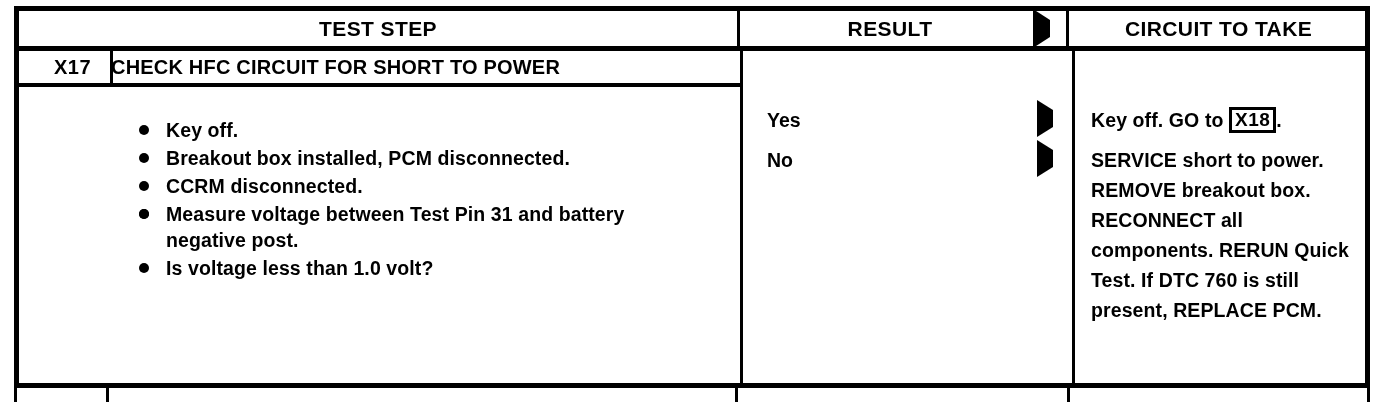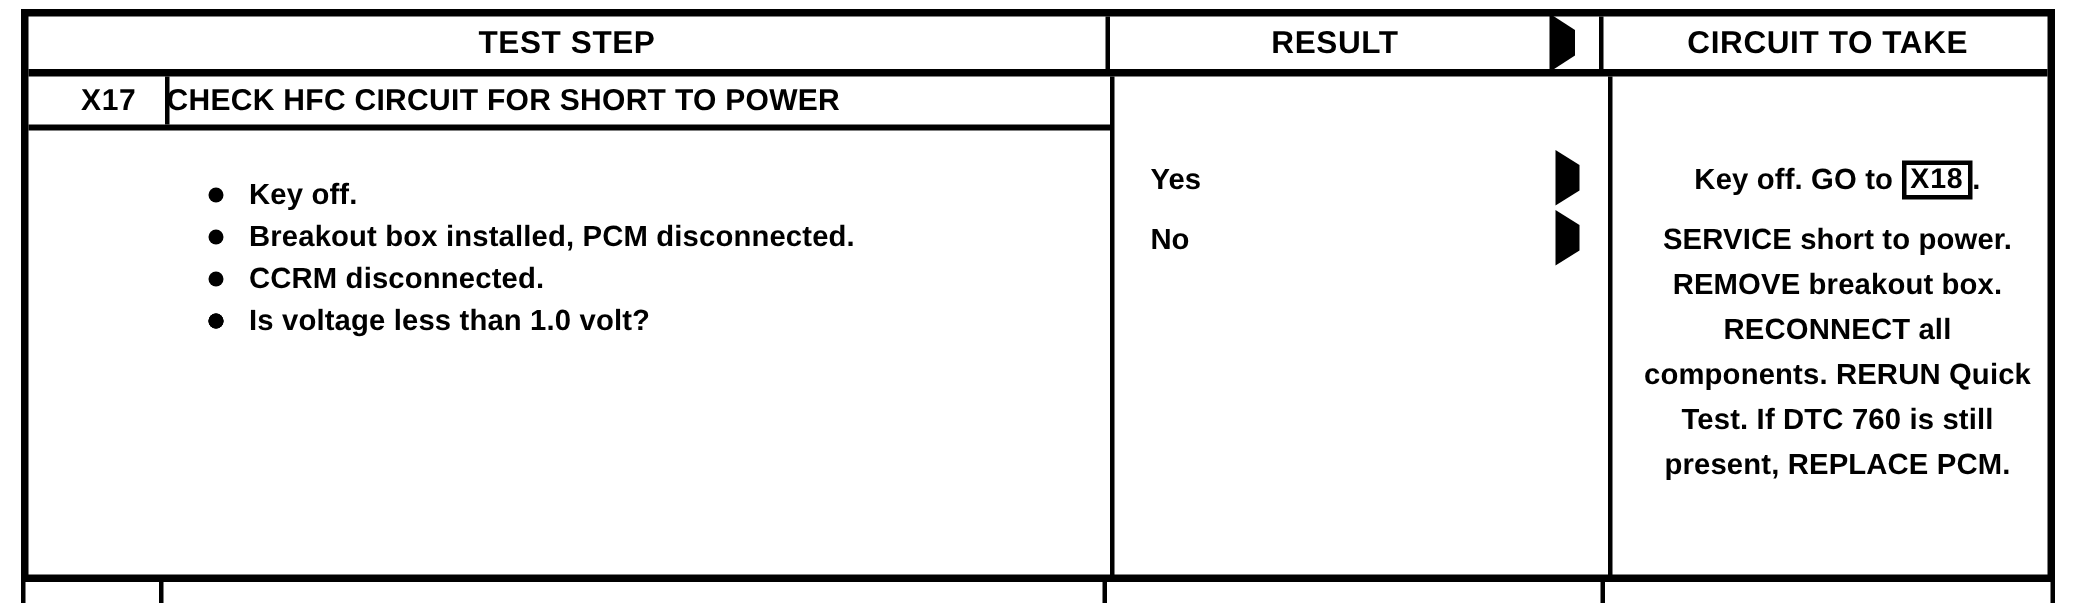--- a/index.html
+++ b/index.html
@@ -245,21 +245,20 @@
   .result-yes { top: 56px; }
   .result-no  { top: 96px; }
 
   
   .col-action {
     position: absolute;
     left: 1056px;
     top: 0;
     width: 290px;
     height: 100%;
-    text-align: center;
   }
   .action-block {
     position: absolute;
     left: 16px;
     width: 268px;
     font-size: 19.5px;
     font-weight: bold;
     line-height: 30px;
     letter-spacing: 0.1px;
   }
@@ -348,20 +347,21 @@
           </li>
           <li>
             <span class="bullet"></span>
             <span class="ltext">CCRM disconnected.</span>
           </li>
           <li>
             <span class="bullet"></span>
           </li>
           <li>
             <span class="bullet"></span>
+            <span class="ltext">Measure voltage between Test Pin 31 and battery negative post.</span>
           </li>
           <li>
             <span class="bullet"></span>
             <span class="ltext">Is voltage less than 1.0 volt?</span>
           </li>
         </ul>
       </div>
 
       <div class="col-result">
 

